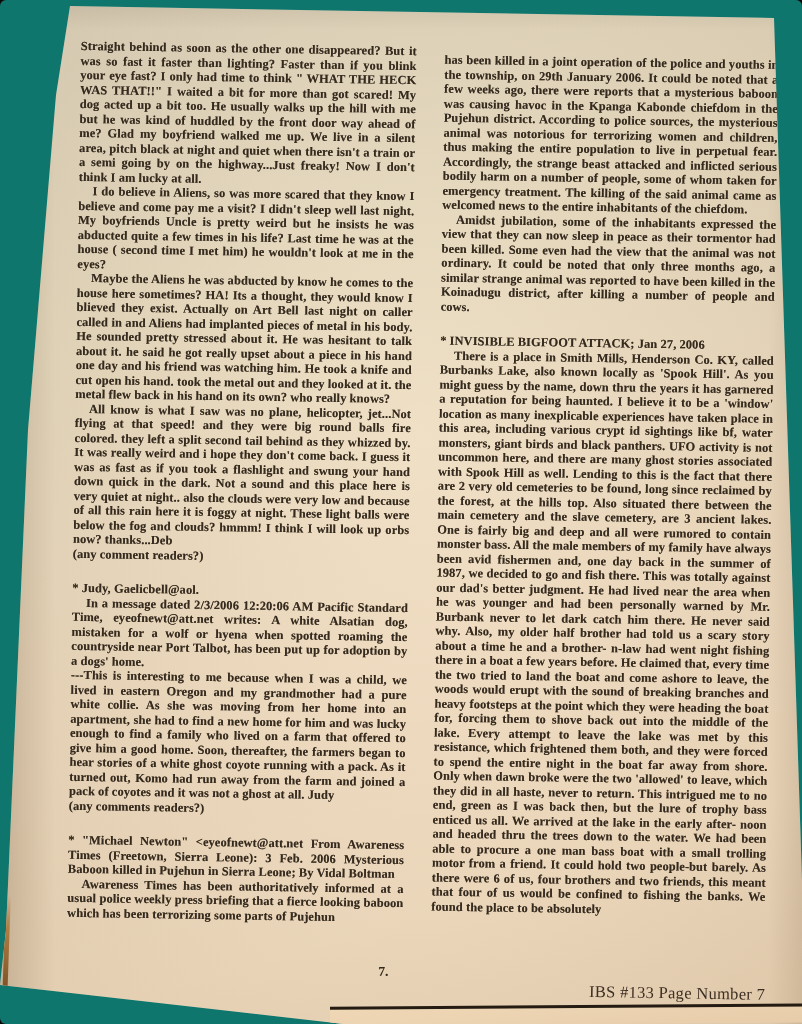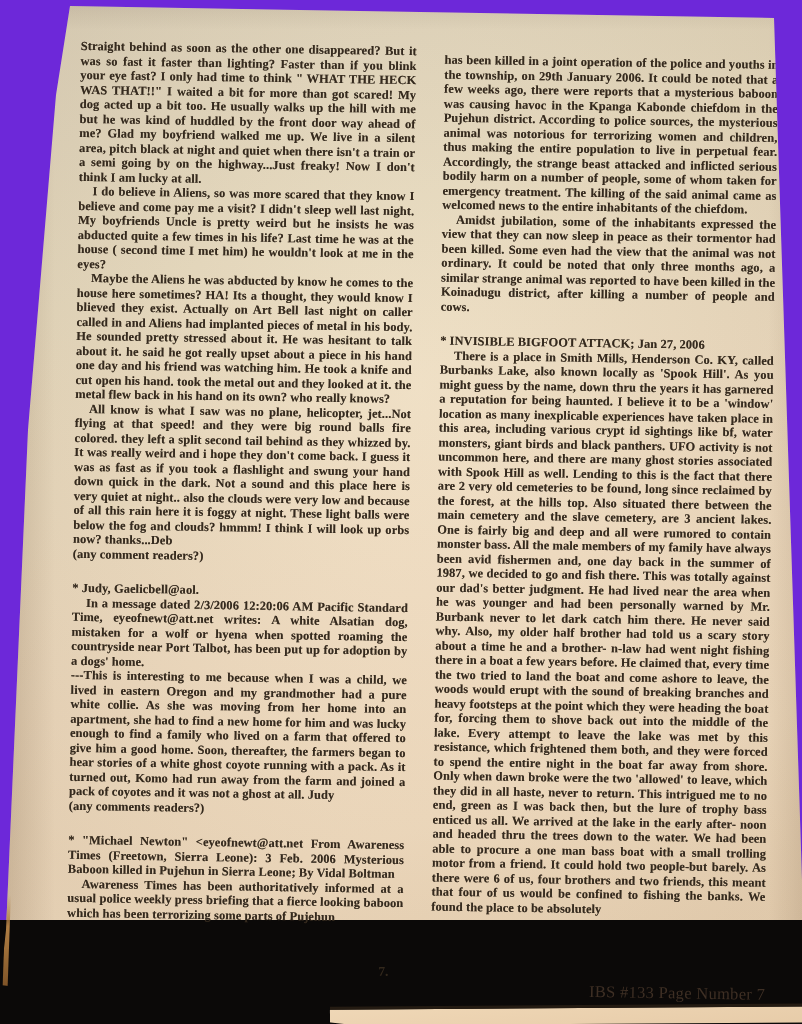--- a/index.html
+++ b/index.html
@@ -7,22 +7,23 @@
     padding: 0;
     width: 802px;
     height: 1024px;
     background: #0b0908;
     overflow: hidden;
     font-family: "Liberation Serif", serif;
   }
   .scan-root {
     position: relative;
     width: 802px;
-    height: 920px;
-    background: #6d28d9;
+    height: 1024px;
+    background: #0f766e;
+    border-radius: 6px;
   }
   .paper {
     position: absolute;
     inset: 0;
     background:
       linear-gradient(163deg, #e2d7bf 0%, #eaddc1 28%, #f3dfc3 62%, #f6e1c4 82%, #f1dabb 100%);
     clip-path: polygon(
       70px 6px,
       774px 18px,
       802px 880px,

